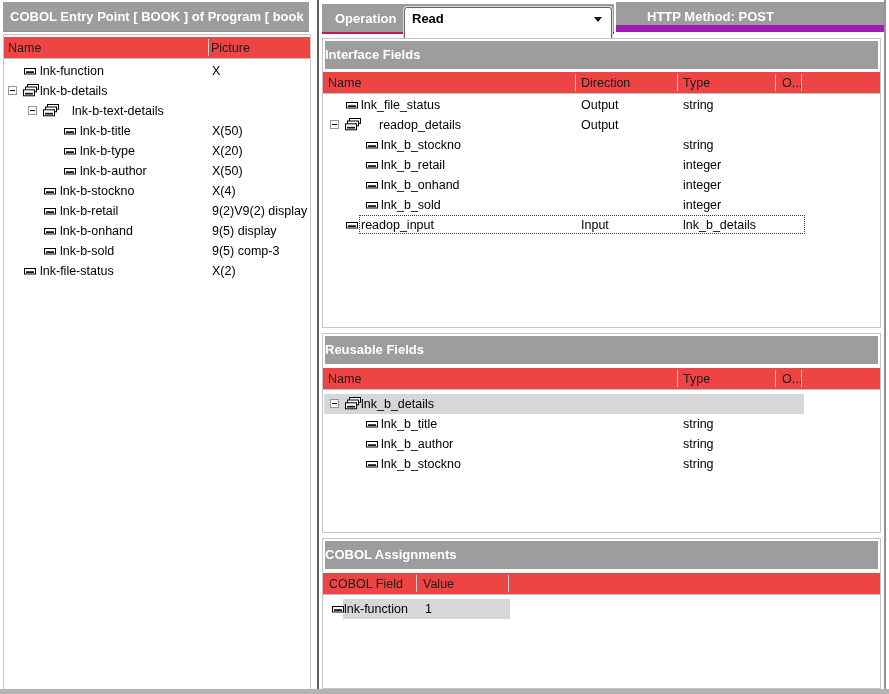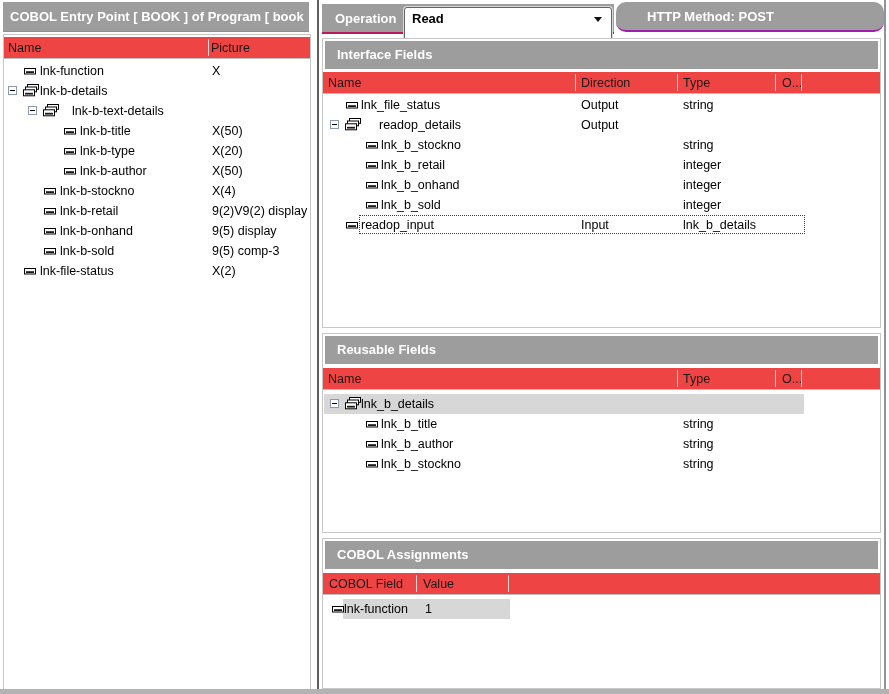--- a/index.html
+++ b/index.html
@@ -17,31 +17,31 @@
   
   .left-title{left:3px;top:2px;width:306px;height:30px;line-height:30px;padding-left:7px;
     color:#fff;font-weight:bold;font-size:13px;white-space:nowrap;overflow:hidden;border-bottom:1px solid #8f8f8f;}
   .left-table{position:absolute;left:3px;top:34px;width:308px;height:655px;background:#fff;
     border:1px solid var(--border);border-bottom:none;}
   .splitter{position:absolute;left:317px;top:0;width:2px;height:694px;background:#5f5f5f;}
 
   
   .op-bar{left:322px;top:4px;width:292px;height:30px;border-bottom:2px solid #be185d;}
   .op-bar .bar-label{margin-left:13px;position:absolute;}
-  .http-bar{left:616px;top:2px;width:268px;height:30px;border-bottom:2px solid #a21caf;border-radius:10px;}
+  .http-bar{left:616px;top:2px;width:268px;height:30px;border-bottom:7px solid #a21caf;}
   .http-bar .bar-label{margin-left:31px;position:absolute;}
   .combo{position:absolute;left:82px;top:3px;width:208px;height:39px;background:#fff;
     border:1px solid #646464;border-radius:3px;box-shadow:0 0 0 1px #d9d9d9;}
   .combo .combo-text{position:absolute;left:7px;top:0;line-height:22px;font-weight:bold;font-size:13px;color:#000;}
   .combo-arrow{position:absolute;right:9px;top:9px;width:0;height:0;
     border-left:4px solid transparent;border-right:4px solid transparent;border-top:5px solid #111;}
 
   
   .section{position:absolute;left:322px;width:559px;background:#fff;border:1px solid var(--border);}
-  .sec-title{position:absolute;left:2px;top:2px;right:2px;height:28px;line-height:28px;padding-left:12px;
+  .sec-title{position:absolute;left:2px;top:2px;right:2px;height:28px;line-height:28px;
     background:var(--bar);color:#fff;font-weight:bold;font-size:13px;}
   #sec-if{top:38px;height:290px;}
   #sec-ru{top:333px;height:200px;}
   #sec-ca{top:538px;height:151px;}
 
   
   .thead{position:absolute;left:0;right:0;height:22px;background:#ef4444;border-bottom:1px solid #bfbfbf;}
   .th{position:absolute;top:0;line-height:22px;font-size:12.5px;color:#1a1a1a;white-space:nowrap;}
   .vsep{position:absolute;top:2px;bottom:2px;width:1px;background:#d2d2d2;}
 

